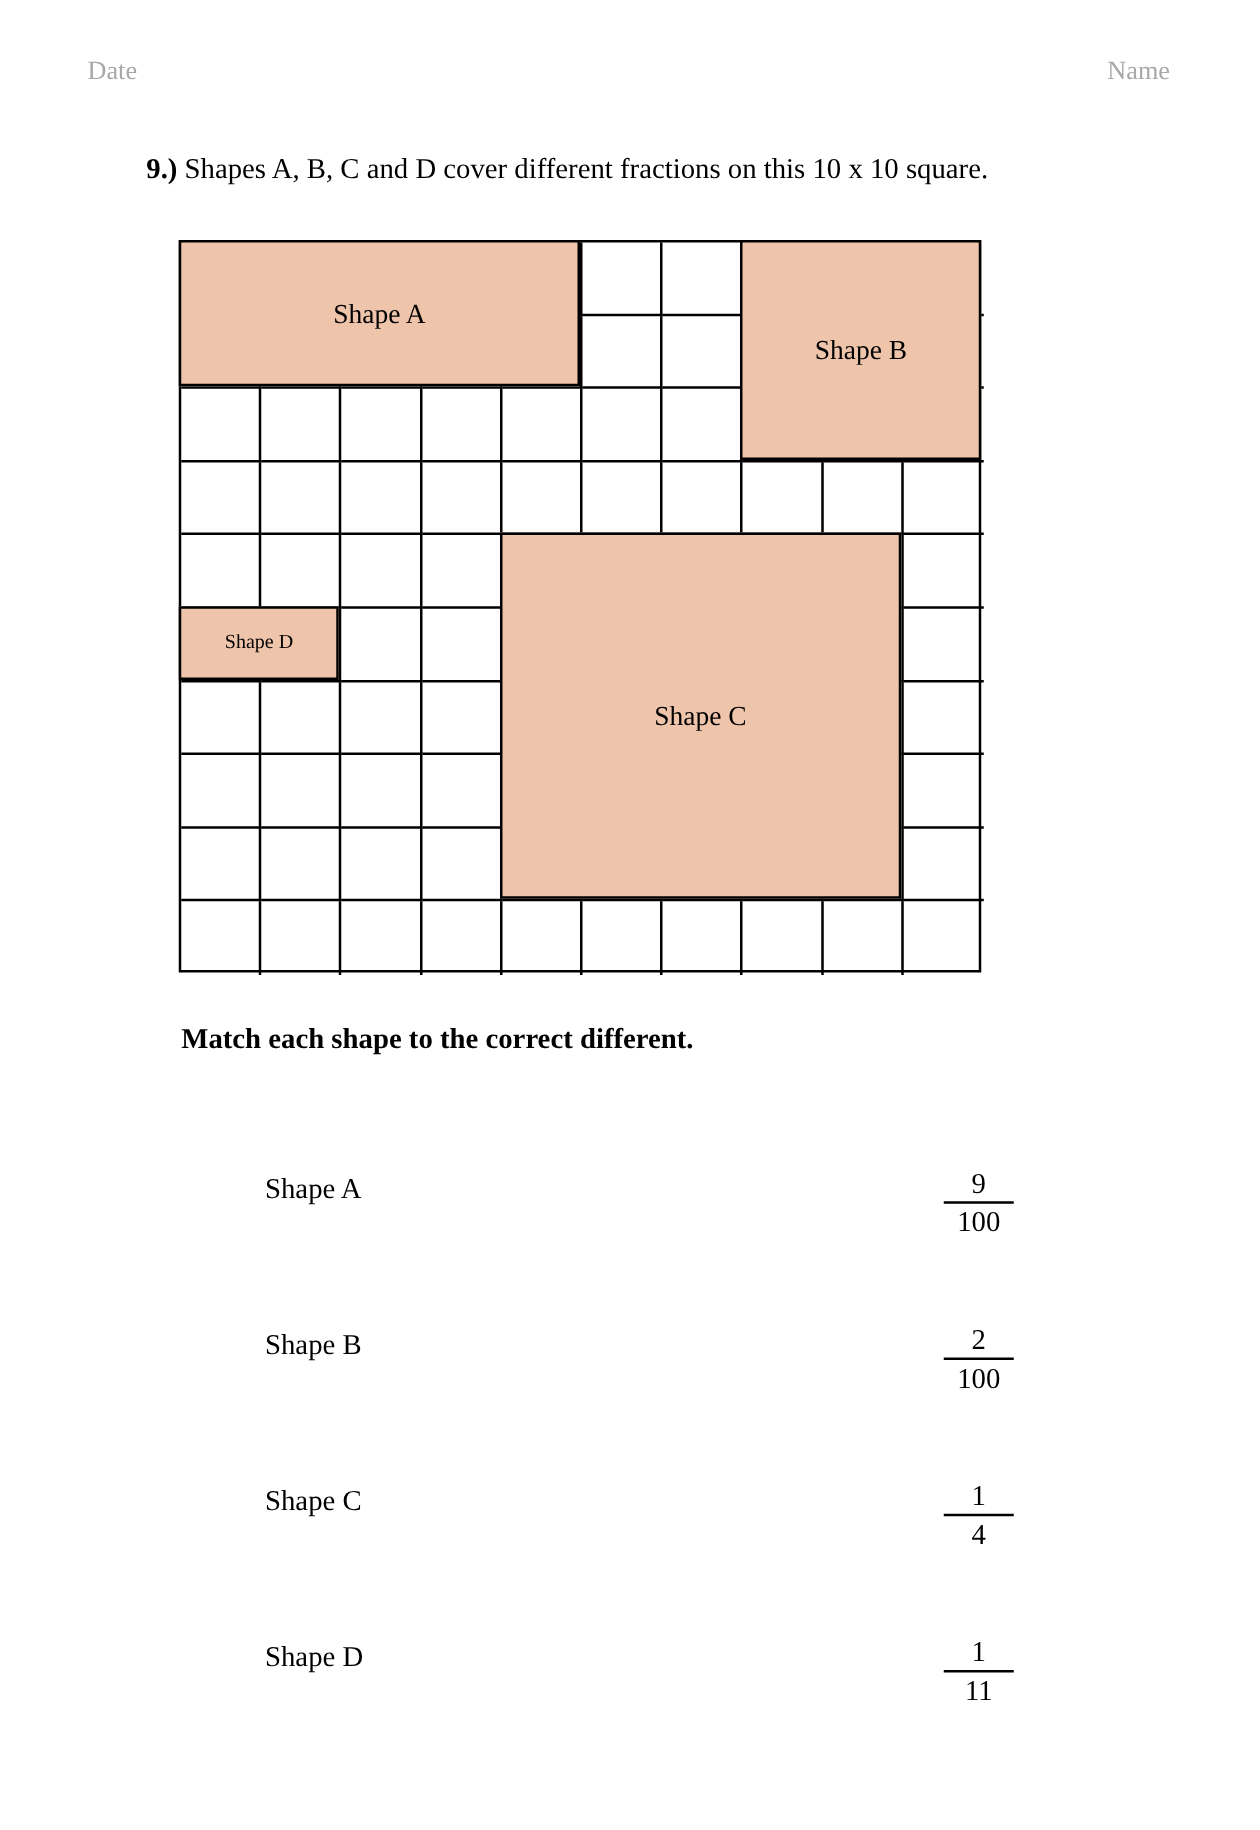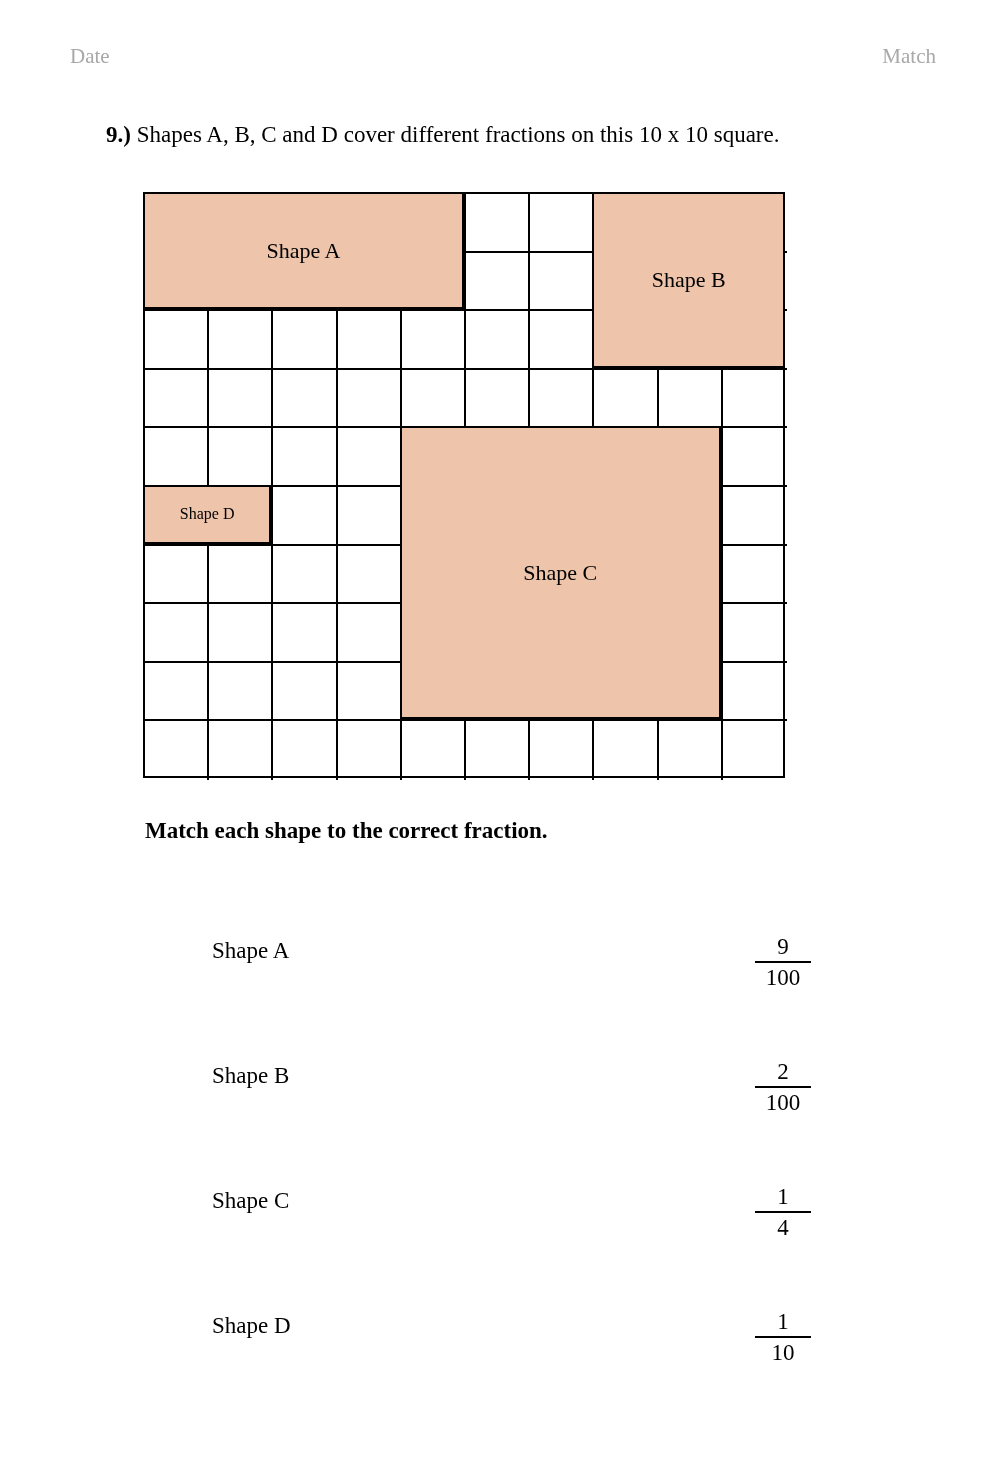--- a/index.html
+++ b/index.html
@@ -38,21 +38,21 @@
     top: 0;
     font-size: 21px;
     color: #a8a8a8;
     font-family: "Liberation Serif", serif;
   }
 
   
   .question {
     position: absolute;
     top: 120px;
-    left: 106px;
+    left: 117px;
     font-size: 23px;
     line-height: 1.3;
     white-space: nowrap;
   }
   .question .qnum {
     font-weight: bold;
   }
 
   
   .grid-wrap {
@@ -141,21 +141,21 @@
   .frac .den {
     display: block;
     padding-top: 2px;
   }
 </style>
 </head>
 <body>
 
 <div class="header">
   <div class="name-label">Date</div>
-  <div class="date-label">Match</div>
+  <div class="date-label">Name</div>
 </div>
 
 <div class="question">
   <span class="qnum">9.)</span>
   <span>Shapes A, B, C and D cover different fractions on this 10 x 10 square.</span>
 </div>
 
 <div class="grid-wrap">
   <div class="grid" id="grid-cells">
       <div class="cell" style="left: 0px; top: 0px; width: 64.2px; height: 58.6px;"></div>
@@ -260,21 +260,21 @@
       <div class="cell" style="left: 577.8px; top: 527.4px; width: 64.2px; height: 58.6px; border-right: none; border-bottom: none;"></div>
     </div>
   <div id="grid-shapes">
       <div class="shape" style="left: 0px; top: 0px; width: 321px; height: 117.2px; background: rgb(238, 196, 171);">Shape A</div>
       <div class="shape" style="left: 449.4px; top: 0px; width: 192.6px; height: 175.8px; background: rgb(238, 196, 171);">Shape B</div>
       <div class="shape" style="left: 256.8px; top: 234.4px; width: 321px; height: 293px; background: rgb(238, 196, 171);">Shape C</div>
       <div class="shape small-label" style="left: 0px; top: 293px; width: 128.4px; height: 58.6px; background: rgb(238, 196, 171);">Shape D</div>
     </div>
 </div>
 
-<div class="match-line">Match each shape to the correct fraction.</div>
+<div class="match-line">Match each shape to the correct different.</div>
 
 <div class="match-list" id="match-list">
     <div class="match-row">
       <div class="shape-name">Shape A</div>
       <div class="frac">
         <span class="num">9</span>
         <span class="bar"></span>
         <span class="den">100</span>
       </div>
     </div>
@@ -292,16 +292,16 @@
         <span class="num">1</span>
         <span class="bar"></span>
         <span class="den">4</span>
       </div>
     </div>
     <div class="match-row">
       <div class="shape-name">Shape D</div>
       <div class="frac">
         <span class="num">1</span>
         <span class="bar"></span>
-        <span class="den">10</span>
+        <span class="den">11</span>
       </div>
     </div>
   </div>
 
 </body></html>

